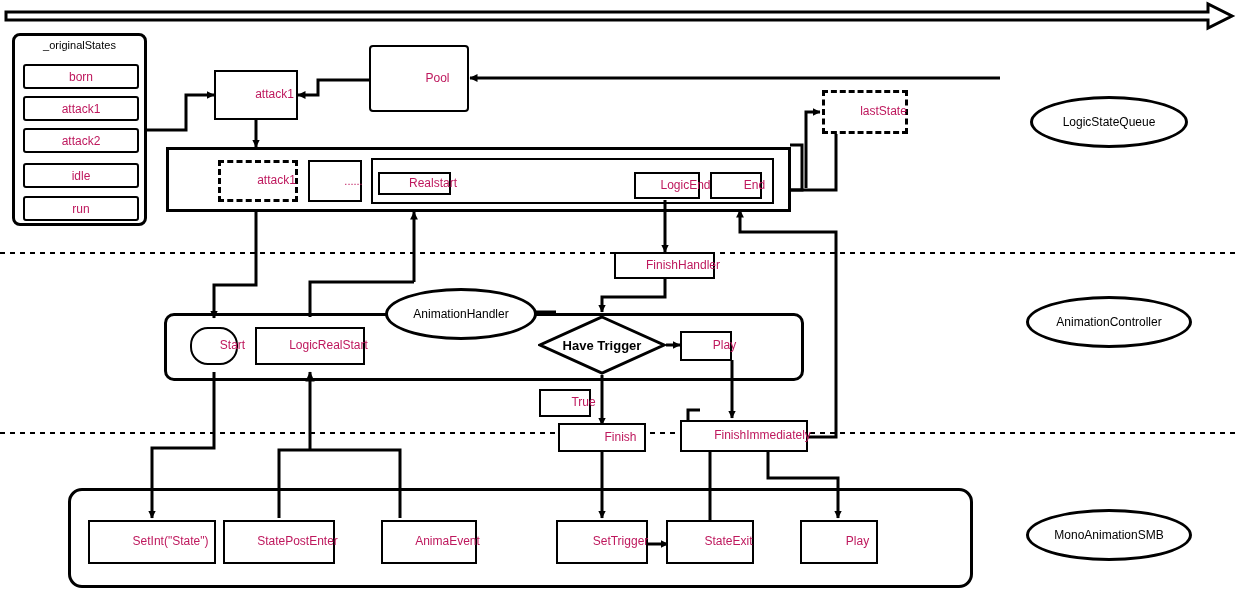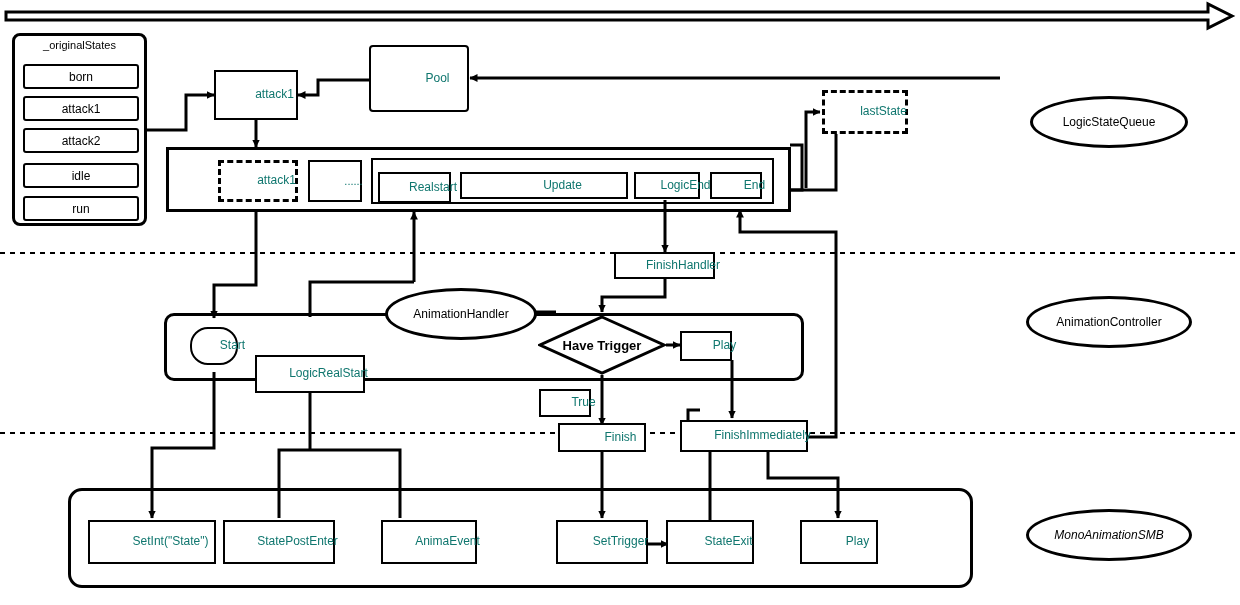--- a/index.html
+++ b/index.html
@@ -24,21 +24,21 @@
   
   .node{
     position:absolute;
     box-sizing:border-box;
     background:#ffffff;
     border:2px solid #000000;
     display:flex;
     align-items:center;
     justify-content:center;
     text-align:center;
-    color:#0f766e;
+    color:#be185d;
     font-size:12px;
     line-height:1.1;
     z-index:5;
     white-space:nowrap;
     padding-left:37px;
   }
   .node.dashed{
     border-style:dashed;
     border-width:3px;
   }
@@ -84,21 +84,21 @@
     width:116px;
     height:25px;
     box-sizing:border-box;
     border:2px solid #000000;
     border-radius:3px;
     background:#ffffff;
     display:flex;
     align-items:center;
     justify-content:center;
     font-size:12px;
-    color:#000000;
+    color:#be185d;
   }
   
   .ellipse{
     position:absolute;
     box-sizing:border-box;
     border:3px solid #000000;
     border-radius:50%;
     background:#ffffff;
     display:flex;
     align-items:center;
@@ -218,32 +218,31 @@
   <div class="node dashed" style="left:822px; top:90px; width:86px; height:44px;">lastState</div>
 
   <div class="container-box" style="left:166px; top:147px; width:625px; height:65px;"></div>
 
   <div class="node dashed" style="left:218px; top:160px; width:80px; height:42px;">attack1</div>
 
   <div class="node" style="left:308px; top:160px; width:54px; height:42px; font-size:11px;">......</div>
 
   <div class="inner-group" style="left:371px; top:158px; width:403px; height:46px;"></div>
 
-  <div class="node thin" style="left:378px; top:172px; width:73px; height:31px;">Realstart</div>
-  <div class="node thin" style="left:460px; top:172px; width:168px; height:27px;">Update</div>
+  <div class="node thin" style="left:378px; top:172px; width:73px; height:23px;">Realstart</div>
   <div class="node thin" style="left:634px; top:172px; width:66px; height:27px;">LogicEnd</div>
   <div class="node thin" style="left:710px; top:172px; width:52px; height:27px;">End</div>
 
   <div class="node" style="left:614px; top:252px; width:101px; height:27px;">FinishHandler</div>
 
   <div class="container-box rounded" style="left:164px; top:313px; width:640px; height:68px;"></div>
 
   <div class="node" style="left:190px; top:327px; width:48px; height:38px;border-radius:18px;">Start</div>
 
-  <div class="node" style="left:255px; top:327px; width:110px; height:38px;margin-top:28px;">LogicRealStart</div>
+  <div class="node" style="left:255px; top:327px; width:110px; height:38px;">LogicRealStart</div>
 
   <div class="ellipse" style="left:385px; top:288px; width:152px; height:52px;">AnimationHandler</div>
 
   <div id="have-trigger-wrap">
     <svg width="128" height="60" viewBox="0 0 128 60">
       <polygon points="64,2 126,30 64,58 2,30" fill="#ffffff" stroke="#000000" stroke-width="3"></polygon>
     </svg>
     <div id="have-trigger-label">Have Trigger</div>
   </div>
 
@@ -260,15 +259,15 @@
   <div class="node" style="left:88px; top:520px; width:128px; height:44px;">SetInt("State")</div>
   <div class="node" style="left:223px; top:520px; width:112px; height:44px;">StatePostEnter</div>
   <div class="node" style="left:345px; top:520px; width:96px; height:44px;margin-left:36px;">AnimaEvent</div>
 
   <div class="node" style="left:556px; top:520px; width:92px; height:44px;">SetTrigger</div>
   <div class="node" style="left:666px; top:520px; width:88px; height:44px;">StateExit</div>
   <div class="node" style="left:800px; top:520px; width:78px; height:44px;">Play</div>
 
   <div class="ellipse" style="left:1030px; top:96px; width:158px; height:52px;">LogicStateQueue</div>
   <div class="ellipse" style="left:1026px; top:296px; width:166px; height:52px;">AnimationController</div>
-  <div class="ellipse" style="left:1026px; top:509px; width:166px; height:52px;font-style:italic;">MonoAnimationSMB</div>
+  <div class="ellipse" style="left:1026px; top:509px; width:166px; height:52px;">MonoAnimationSMB</div>
 
 </div>
 
 </body></html>

